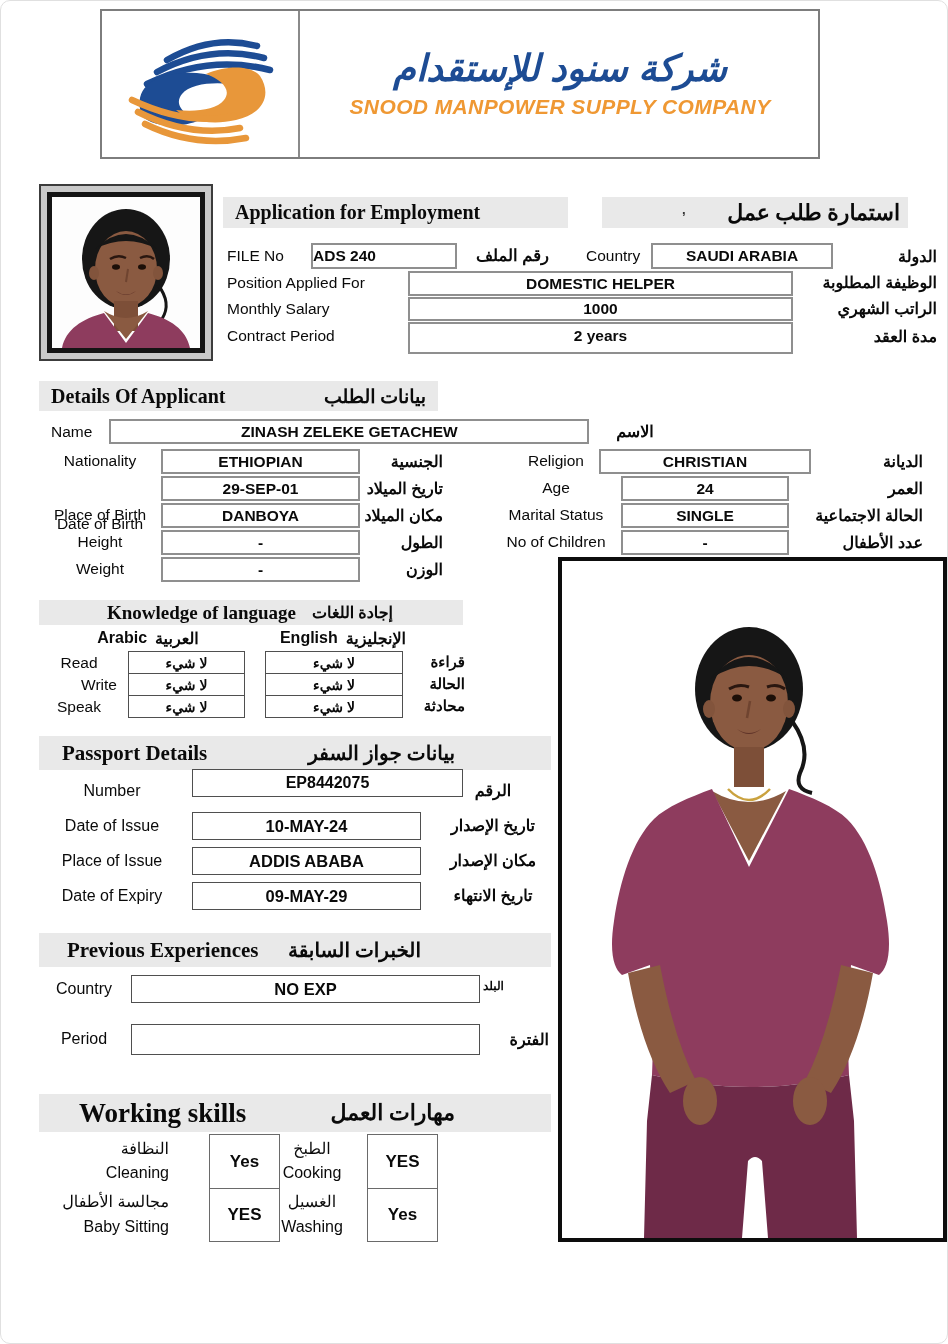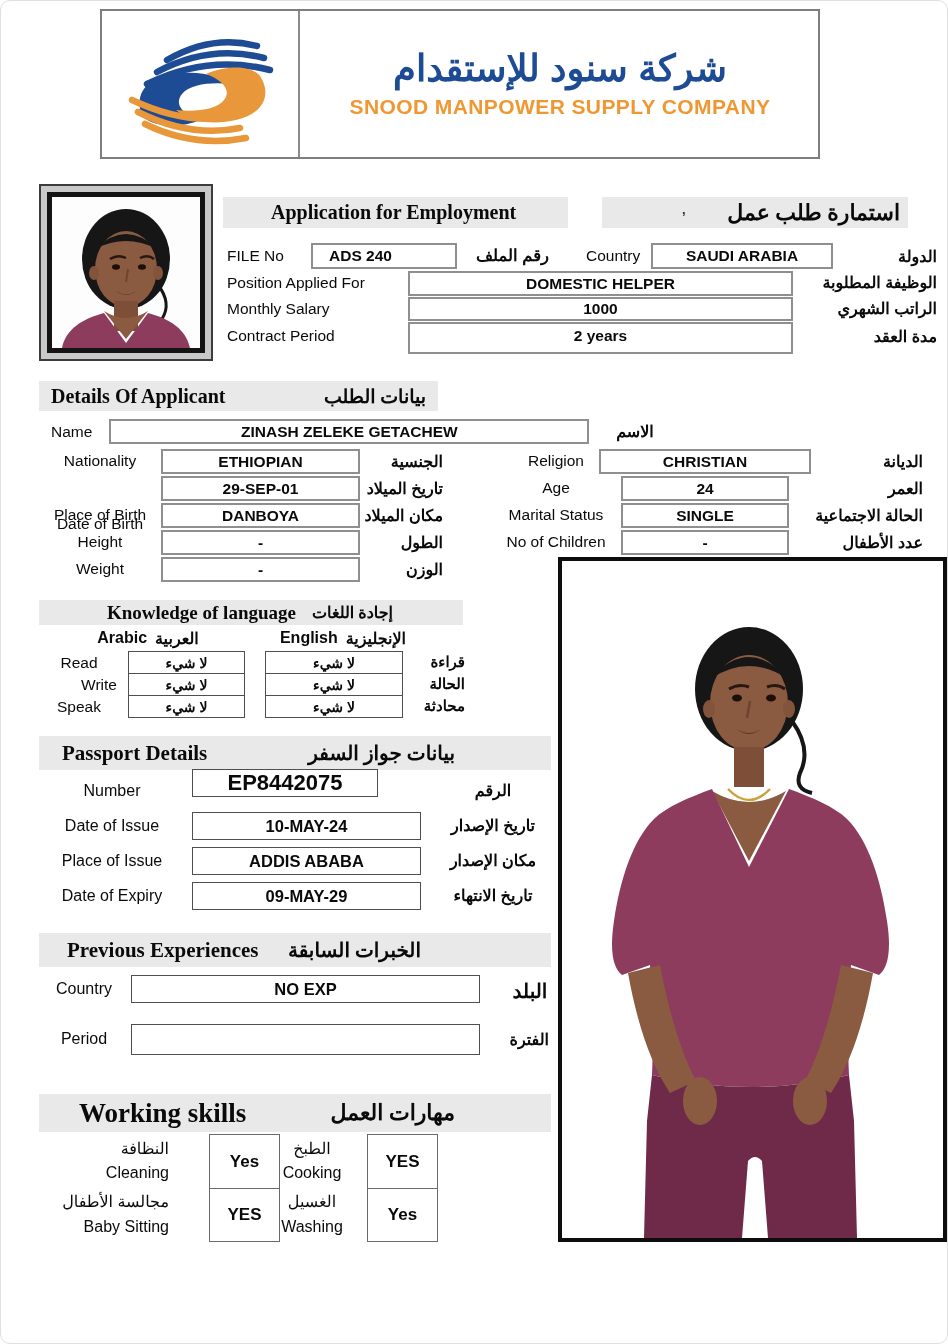--- a/index.html
+++ b/index.html
@@ -21,21 +21,21 @@
   .bar {
     position:absolute; background:#e9e9e9; display:flex;
     align-items:center; justify-content:space-between;
   }
   .sec-en { font-family:"Liberation Serif", serif; font-weight:bold; white-space:nowrap; }
   .sec-ar { font-weight:bold; direction:rtl; white-space:nowrap; }
 
   
   .header-box { position:absolute; left:99px; top:8px; width:720px; height:150px; border:2px solid #7d7d7d; background:#fff; }
   .hdr-divider { position:absolute; left:196px; top:0; width:2px; height:100%; background:#8a8a8a; }
-  .hdr-text { position:absolute; left:198px; top:0; width:520px; height:100%; display:flex; flex-direction:column; align-items:center; justify-content:center; }
+  .hdr-text { position:absolute; left:198px; top:0; width:520px; height:100%; display:flex; flex-direction:column; align-items:center; justify-content:center;font-style:italic; }
   .company-ar { font-size:37px; font-weight:bold; color:#1d4c94; direction:rtl; line-height:1.1; }
   .company-en { font-size:21px; font-weight:bold; color:#ef9833; letter-spacing:0.4px; margin-top:5px; white-space:nowrap; }
 
   
   .photo-frame-small { position:absolute; left:38px; top:183px; width:174px; height:177px; border:2px solid #3c3c3c; background:#c9c9c9; padding:6px; }
   .photo-inner-small { width:100%; height:100%; border:5px solid #141414; background:#fff; overflow:hidden; }
   .photo-frame-large { position:absolute; left:557px; top:556px; width:389px; height:685px; border:4px solid #0d0d0d; background:#fff; overflow:hidden; }
   svg.fill { display:block; width:100%; height:100%; }
 
   .langhdr { position:absolute; display:flex; justify-content:center; gap:8px; font-weight:bold; font-size:16px; white-space:nowrap; }
@@ -86,29 +86,29 @@
         <path d="M64 94 q10 7 20 0 q-10 8 -20 0 Z" fill="#5f3328"></path>
         <path d="M106 88 q14 18 4 34 q-4 10 8 12" stroke="#161616" stroke-width="3" fill="none"></path>
         <rect x="62" y="104" width="24" height="30" fill="#7d4f38"></rect>
         <path d="M52 114 L74 142 L96 114 Q74 128 52 114 Z" fill="#8a5a41"></path>
         <path d="M10 151 C14 132 30 122 52 116 L74 146 L96 116 C118 122 134 132 138 151 Z" fill="#8e3c5e"></path>
       </svg>
     </div>
   </div>
 
   <div class="bar" style="left:222px;top:196px;width:345px;height:31px;">
-    <span class="sec-en" style="font-size:20px;padding-left:12px;margin-left:36px;">Application for Employment</span>
+    <span class="sec-en" style="font-size:20px;padding-left:12px;">Application for Employment</span>
   </div>
   <div class="bar" style="left:601px;top:196px;width:306px;height:31px;justify-content:flex-end;">
     <span class="title-mark">,</span>
     <span class="sec-ar" style="font-size:22px;padding-right:8px;font-family:'Liberation Serif',serif;">استمارة طلب عمل</span>
   </div>
 
   <span class="lbl" style="left:226px;top:246px;">FILE No</span>
-  <div class="box" style="left:310px;top:242px;width:146px;height:26px;justify-content:flex-start;padding-left:16px;text-align:right;">ADS 240</div>
+  <div class="box" style="left:310px;top:242px;width:146px;height:26px;justify-content:flex-start;padding-left:0;text-align:right;">ADS 240</div>
   <span class="ar" style="left:452px;top:245px;width:96px;text-align:right;font-size:16.5px;">رقم الملف</span>
 
   <span class="lbl" style="left:585px;top:246px;">Country</span>
   <div class="box" style="left:650px;top:242px;width:182px;height:26px;">SAUDI ARABIA</div>
   <span class="ar" style="left:856px;top:246px;width:80px;text-align:right;">الدولة</span>
 
   <span class="lbl" style="left:226px;top:273px;">Position Applied For</span>
   <div class="box" style="left:407px;top:270px;width:385px;height:25px;">DOMESTIC HELPER</div>
   <span class="ar" style="left:800px;top:272px;width:136px;text-align:right;">الوظيفة المطلوبة</span>
 
@@ -193,21 +193,21 @@
   <div class="box thin" style="left:127px;top:694px;width:117px;height:23px;font-size:14px;">لا شيء</div>
   <div class="box thin" style="left:264px;top:694px;width:138px;height:23px;font-size:14px;">لا شيء</div>
   <span class="ar" style="left:402px;top:696px;width:62px;text-align:right;font-size:15px;">محادثة</span>
 
   <div class="bar" style="left:38px;top:735px;width:512px;height:34px;padding:0 96px 0 23px;">
     <span class="sec-en" style="font-size:21px;">Passport Details</span>
     <span class="sec-ar" style="font-size:20px;font-family:'Liberation Serif',serif;">بيانات جواز السفر</span>
   </div>
 
   <span class="lbl" style="left:42px;top:781px;width:138px;text-align:center;font-size:16px;">Number</span>
-  <div class="box thin" style="left:191px;top:768px;width:186px;height:28px;font-size:22px;">EP8442075</div>
+  <div class="box thin" style="left:191px;top:768px;width:271px;height:28px;font-size:16px;">EP8442075</div>
   <span class="ar" style="left:446px;top:780px;width:92px;text-align:center;font-size:16px;">الرقم</span>
 
   <span class="lbl" style="left:42px;top:816px;width:138px;text-align:center;font-size:16px;">Date of Issue</span>
   <div class="box thin" style="left:191px;top:811px;width:229px;height:28px;font-size:16.5px;">10-MAY-24</div>
   <span class="ar" style="left:446px;top:815px;width:92px;text-align:center;font-size:16px;">تاريخ الإصدار</span>
 
   <span class="lbl" style="left:42px;top:851px;width:138px;text-align:center;font-size:16px;">Place of Issue</span>
   <div class="box thin" style="left:191px;top:846px;width:229px;height:28px;font-size:16.5px;">ADDIS ABABA</div>
   <span class="ar" style="left:446px;top:850px;width:92px;text-align:center;font-size:16px;">مكان الإصدار</span>
 
@@ -215,21 +215,21 @@
   <div class="box thin" style="left:191px;top:881px;width:229px;height:28px;font-size:16.5px;">09-MAY-29</div>
   <span class="ar" style="left:446px;top:885px;width:92px;text-align:center;font-size:16px;">تاريخ الانتهاء</span>
 
   <div class="bar" style="left:38px;top:932px;width:512px;height:34px;padding:0 130px 0 28px;">
     <span class="sec-en" style="font-size:21px;">Previous Experiences</span>
     <span class="sec-ar" style="font-size:20px;font-family:'Liberation Serif',serif;">الخبرات السابقة</span>
   </div>
 
   <span class="lbl" style="left:42px;top:979px;width:82px;text-align:center;font-size:16px;">Country</span>
   <div class="box thin" style="left:130px;top:974px;width:349px;height:28px;font-size:16.5px;">NO EXP</div>
-  <span class="ar" style="left:502px;top:978px;width:54px;text-align:center;font-size:20px;">البلد</span>
+  <span class="ar" style="left:482px;top:978px;width:54px;text-align:left;font-size:12px;">البلد</span>
 
   <span class="lbl" style="left:44px;top:1029px;width:78px;text-align:center;font-size:16px;">Period</span>
   <div class="box thin" style="left:130px;top:1023px;width:349px;height:31px;"></div>
   <span class="ar" style="left:494px;top:1029px;width:54px;text-align:right;font-size:16px;">الفترة</span>
 
   <div class="bar" style="left:38px;top:1093px;width:512px;height:38px;padding:0 96px 0 40px;">
     <span class="sec-en" style="font-size:27px;">Working skills</span>
     <span class="sec-ar" style="font-size:22px;font-family:'Liberation Serif',serif;">مهارات العمل</span>
   </div>
 

